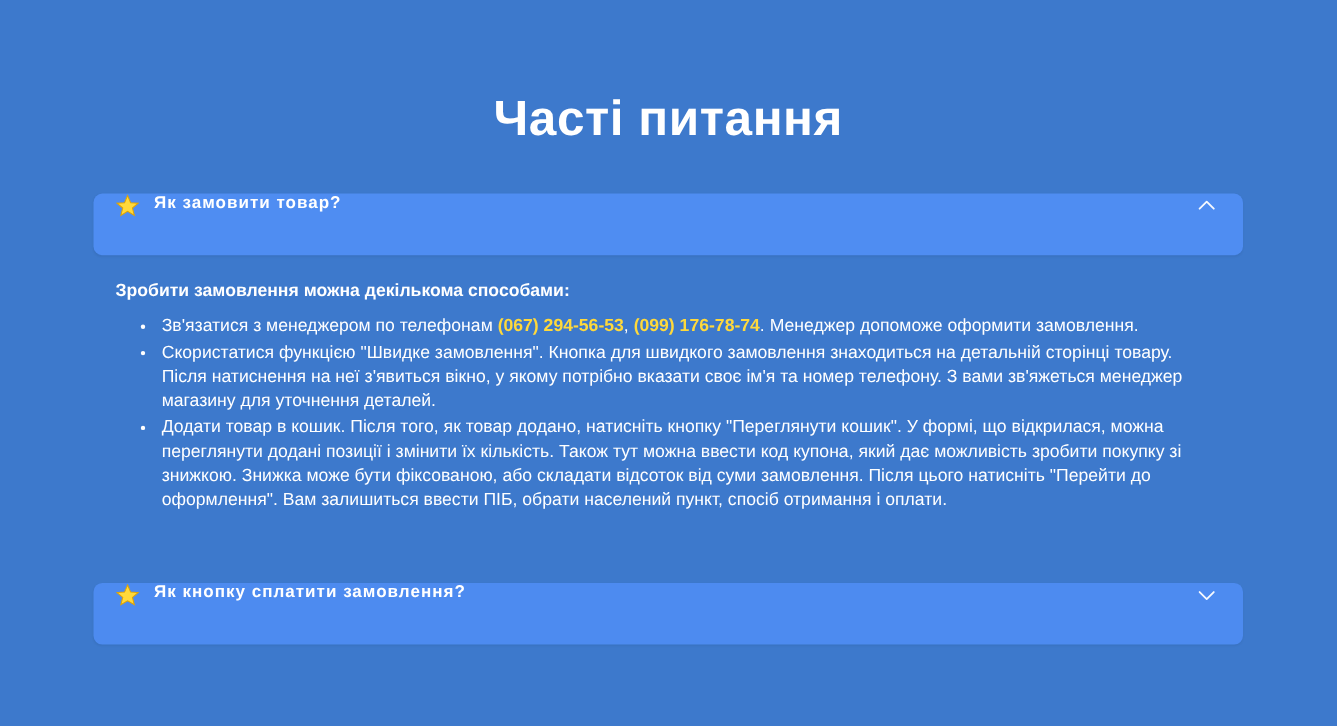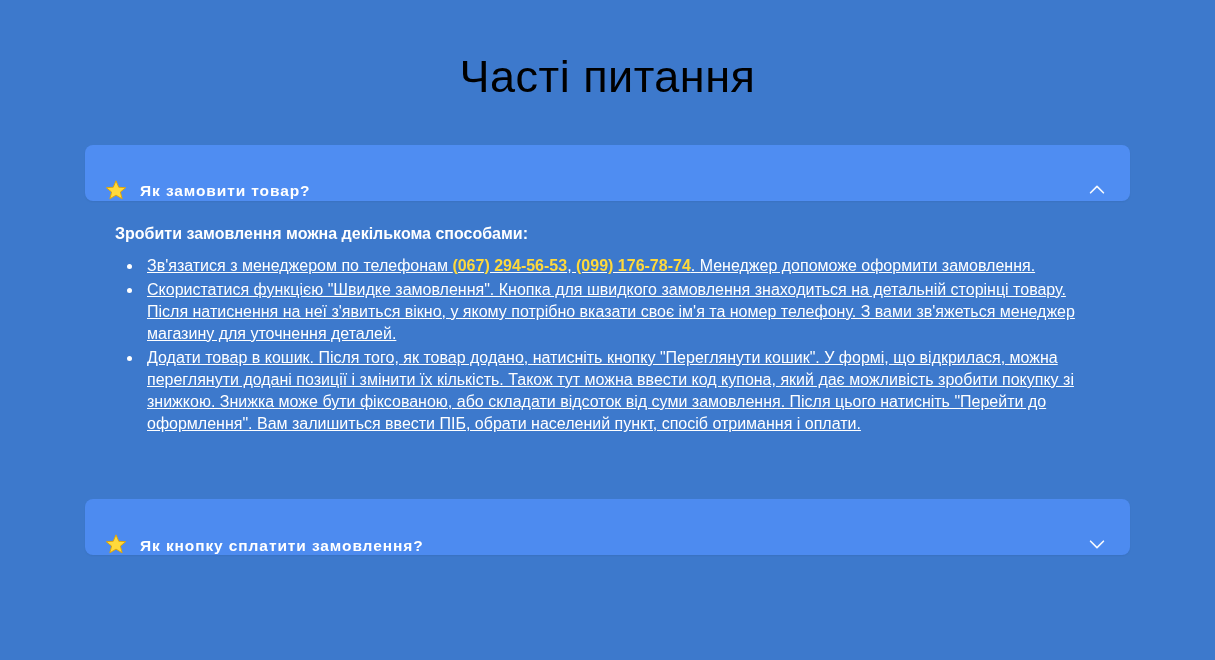--- a/index.html
+++ b/index.html
@@ -17,41 +17,41 @@
   }
   .page {
     width: 1215px;
     height: 660px;
     position: relative;
     padding: 0;
   }
   .page-title {
     text-align: center;
     font-size: 45px;
-    font-weight: normal;
+    font-weight: bold;
     letter-spacing: 0.5px;
-    color: #000000;
+    color: #ffffff;
     margin: 0;
-    padding-top: 52px;
+    padding-top: 83px;
     line-height: 1.1;
   }
   .faq-wrap {
     width: 1045px;
     margin: 0 auto;
     padding-top: 43px;
   }
   .faq-item {
     margin-bottom: 0;
   }
   .faq-header {
     background: #4d8bf0;
     border-radius: 8px;
     height: 56px;
     display: flex;
-    align-items: flex-end;
+    align-items: flex-start;
     padding: 0 22px 0 20px;
     cursor: pointer;
     position: relative;
     box-shadow: 0 1px 2px rgba(0,0,0,0.06);
   }
   .faq-header.expanded {
     background: #4f8df2;
   }
   .star-icon {
     width: 22px;
@@ -74,33 +74,32 @@
     flex: 0 0 auto;
     opacity: 0.95;
   }
   .faq-body {
     padding: 22px 20px 8px 20px;
     font-size: 16px;
     line-height: 1.38;
     color: #ffffff;
   }
   .faq-body .intro {
-    margin: 0 0 10px 10px;
+    margin: 0 0 10px 0;
     font-weight: bold;
     font-size: 16px;
   }
   .faq-body ul {
     margin: 0;
     padding-left: 38px;
     list-style: disc;
   }
   .faq-body li {
     margin-bottom: 2px;
     padding-left: 4px;
-    text-decoration: underline;
   }
   .faq-body li::marker {
     color: #ffffff;
   }
   .phone {
     color: #ffd93b;
     font-weight: bold;
     text-decoration: none;
   }
   .spacer-sm { height: 32px; }

